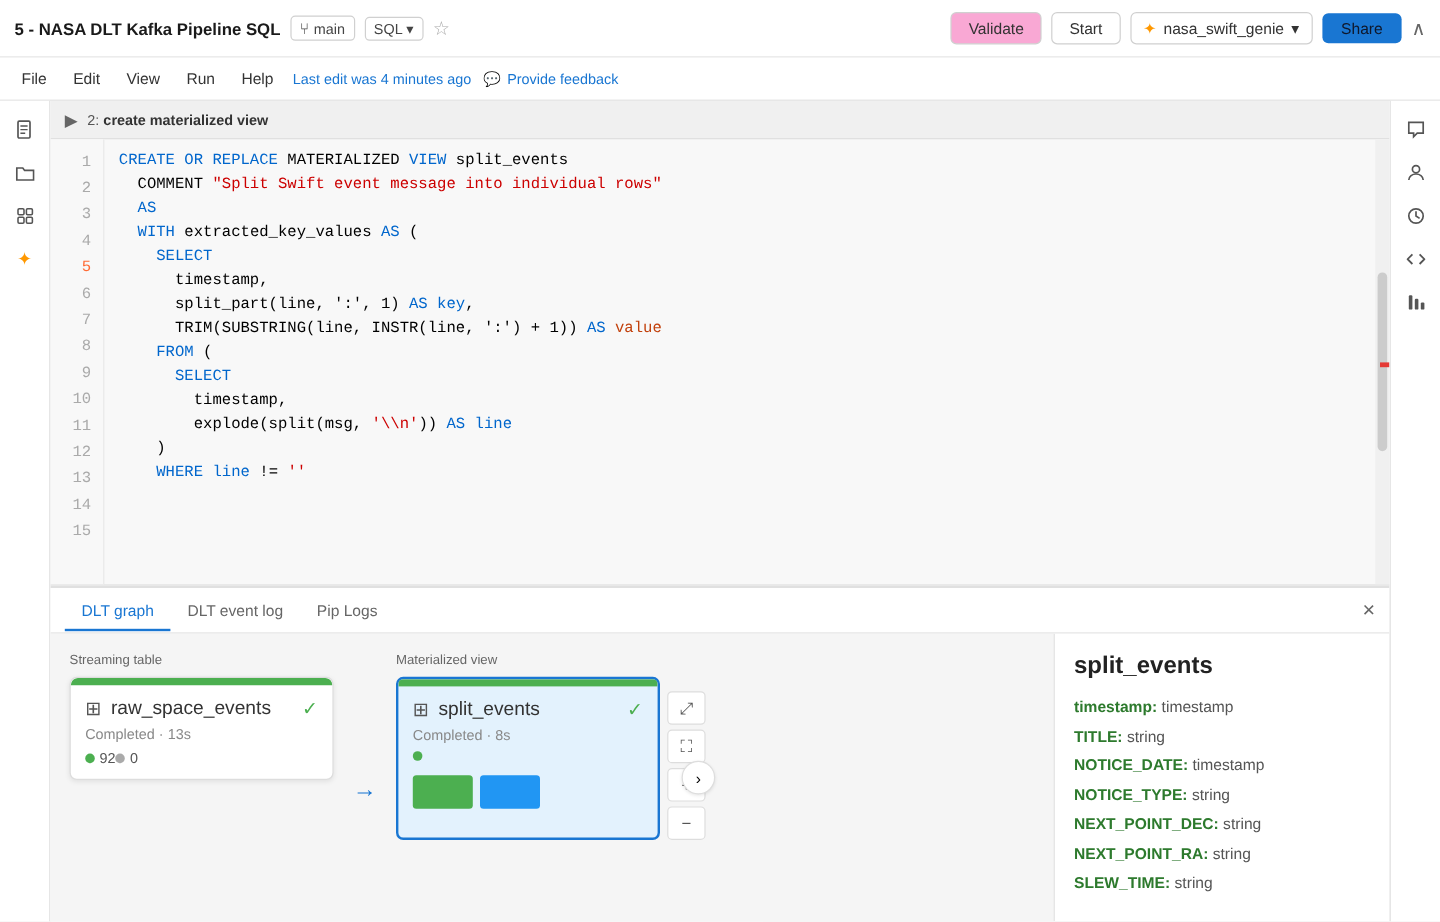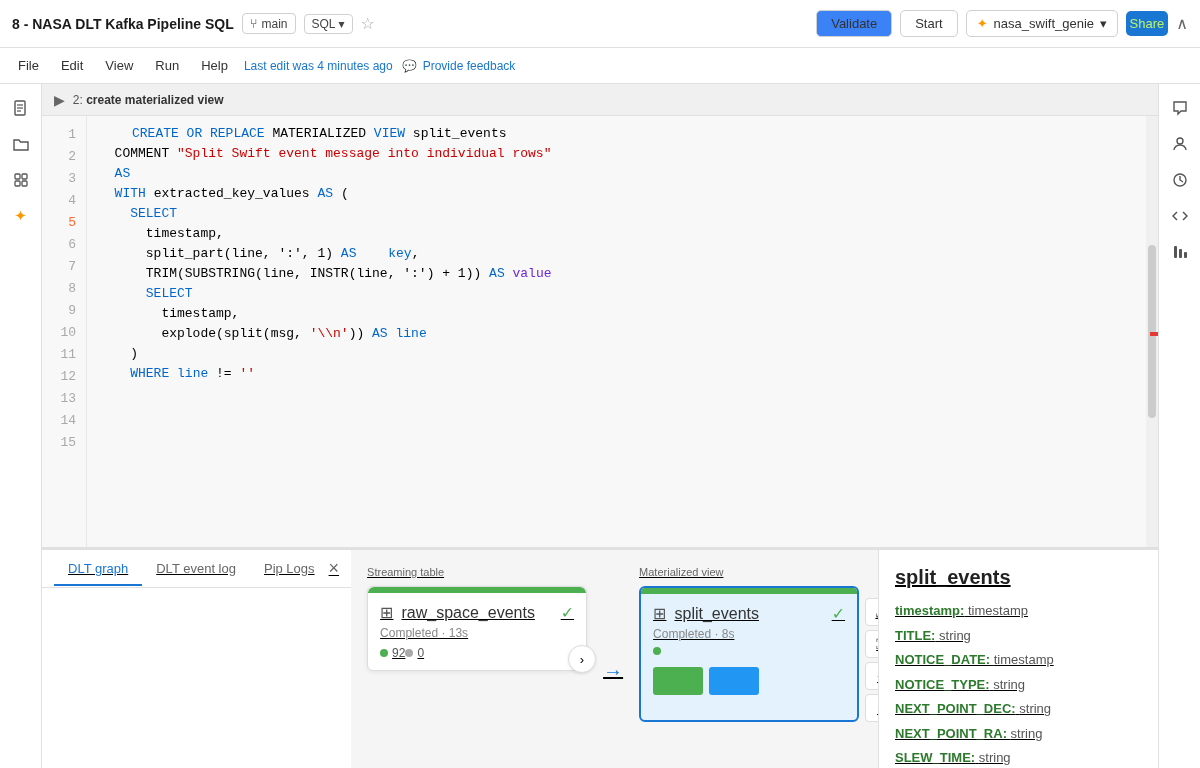--- a/index.html
+++ b/index.html
@@ -19,35 +19,35 @@
       padding: 2px 7px; font-size: 12px; color: #444;
     }
     .sql-badge {
       display: flex; align-items: center; gap: 3px;
       border: 1px solid #d0d0d0; border-radius: 4px;
       padding: 2px 7px; font-size: 12px; color: #444; cursor: pointer;
     }
     .star-btn { background: none; border: none; cursor: pointer; color: #aaa; font-size: 16px; }
     .title-bar-actions { display: flex; align-items: center; gap: 8px; }
     .validate-btn {
-      background: #3b82f6; border: 1px solid #d0d0d0; border-radius: 5px;
+      background: #f9a8d4; border: 1px solid #d0d0d0; border-radius: 5px;
       padding: 5px 14px; font-size: 13px; cursor: pointer; color: #333;
     }
     .start-btn {
       background: #fff; border: 1px solid #d0d0d0; border-radius: 5px;
       padding: 5px 14px; font-size: 13px; cursor: pointer; color: #333;
     }
     .genie-btn {
       display: flex; align-items: center; gap: 6px;
       border: 1px solid #d0d0d0; border-radius: 5px;
       padding: 5px 10px; font-size: 13px; cursor: pointer; background: #fff; color: #333;
     }
     .share-btn {
       background: #1976d2; border: none; border-radius: 5px;
-      padding: 5px 4px; font-size: 13px; cursor: pointer; color: #bef264; font-weight: 500; text-align: center;
+      padding: 5px 16px; font-size: 13px; cursor: pointer; color: #0f172a; font-weight: 500; text-align: center;
     }
     .collapse-btn { background: none; border: none; cursor: pointer; color: #666; font-size: 16px; }
 
     
     #menu-bar {
       display: flex; align-items: center; height: 36px;
       background: #fff; border-bottom: 1px solid #e0e0e0;
       padding: 0 8px; gap: 2px;
     }
     .menu-item { padding: 4px 10px; cursor: pointer; color: #333; font-size: 13px; border-radius: 4px; }
@@ -92,47 +92,47 @@
     .line-numbers {
       padding: 8px 0; min-width: 45px; text-align: right;
       color: #aaa; font-size: 13px; font-family: 'Courier New', monospace;
       background: #f8f8f8; border-right: 1px solid #e8e8e8; user-select: none;
     }
     .line-numbers div { padding: 1px 10px 1px 0; line-height: 20px; }
     .line-numbers .active-line { color: #ff6b35; }
 
     .code-lines { padding: 8px 12px; overflow: auto; font-family: 'Courier New', monospace; font-size: 13px; line-height: 20px; flex: 1; }
     .code-line { white-space: pre; }
-    .kw-create { color: #0066cc; margin-left: 33px; }
+    .kw-create { color: #0066cc; }
     .kw-view { color: #0066cc; }
     .kw-as { color: #0066cc; }
     .kw-with { color: #0066cc; }
     .kw-select { color: #0066cc; }
     .kw-from { color: #0066cc; }
     .kw-where { color: #0066cc; }
     .str-val { color: #cc0000; }
-    .kw-key { color: #0066cc; margin-left: 24px; }
-    .kw-value { color: #6d28d9; }
+    .kw-key { color: #0066cc; }
+    .kw-value { color: #c2410c; }
     .kw-line { color: #0066cc; }
     .tbl-live { text-decoration: underline wavy #cc4444; }
     .comment-str { color: #cc0000; }
 
     
     .editor-scrollbar {
       width: 12px; background: #f0f0f0; position: absolute; right: 0; top: 32px; bottom: 0;
     }
     .scrollbar-thumb {
       position: absolute; top: 30%; width: 8px; height: 40%; background: #ccc; border-radius: 4px; left: 2px;
     }
     .red-marker {
       position: absolute; right: 0; top: 50%; width: 8px; height: 4px; background: #e53935;
     }
 
     
-    #bottom-panel { height: 220px; background: #fff; border-top: 2px solid #e0e0e0; display: flex; flex-direction: row; text-decoration: underline; }
+    #bottom-panel { height: 280px; background: #fff; border-top: 2px solid #e0e0e0; display: flex; flex-direction: column; }
     .bottom-tabs {
       display: flex; align-items: center; border-bottom: 1px solid #e0e0e0;
       padding: 0 12px; height: 38px; background: #fff;
     }
     .bottom-tab {
       padding: 8px 14px; font-size: 13px; cursor: pointer; color: #666;
       border-bottom: 2px solid transparent; margin-bottom: -1px;
     }
     .bottom-tab.active { color: #1976d2; border-bottom-color: #1976d2; font-weight: 500; }
     .bottom-close { margin-left: auto; background: none; border: none; cursor: pointer; font-size: 18px; color: #666; }
@@ -195,21 +195,21 @@
       padding: 8px 0; gap: 4px;
     }
 
     .genie-icon { color: #ff9800; font-size: 13px; }
   </style>
 </head>
 <body>
 
 <div id="title-bar">
   <div class="title-section">
-    <span class="title-text">8 - NASA DLT Kafka Pipeline SQL</span>
+    <span class="title-text">5 - NASA DLT Kafka Pipeline SQL</span>
     <div class="branch-badge">
       <span style="font-size:13px;">⑂</span>
       <span>main</span>
     </div>
     <div class="sql-badge">
       <span>SQL</span>
       <span>▾</span>
     </div>
     <button class="star-btn">☆</button>
   </div>
@@ -295,20 +295,21 @@
         </div>
         <div class="code-lines">
           <div class="code-line"><span class="kw-create">CREATE OR REPLACE</span> MATERIALIZED <span class="kw-view">VIEW</span> split_events</div>
           <div class="code-line">  COMMENT <span class="comment-str">"Split Swift event message into individual rows"</span></div>
           <div class="code-line">  <span class="kw-as">AS</span></div>
           <div class="code-line">  <span class="kw-with">WITH</span> extracted_key_values <span class="kw-as">AS</span> (</div>
           <div class="code-line">    <span class="kw-select">SELECT</span></div>
           <div class="code-line">      timestamp,</div>
           <div class="code-line">      split_part(line, ':', 1) <span class="kw-as">AS</span> <span class="kw-key">key</span>,</div>
           <div class="code-line">      TRIM(SUBSTRING(line, INSTR(line, ':') + 1)) <span class="kw-as">AS</span> <span class="kw-value">value</span></div>
+          <div class="code-line">    <span class="kw-from">FROM</span> (</div>
           <div class="code-line">      <span class="kw-select">SELECT</span></div>
           <div class="code-line">        timestamp,</div>
           <div class="code-line">        explode(split(msg, <span class="str-val">'\\n'</span>)) <span class="kw-as">AS</span> <span class="kw-line">line</span></div>
           <div class="code-line">    )</div>
           <div class="code-line">    <span class="kw-where">WHERE</span> <span class="kw-line">line</span> != <span class="str-val">''</span></div>
         </div>
         <div class="editor-scrollbar">
           <div class="scrollbar-thumb"></div>
           <div class="red-marker"></div>
         </div>

